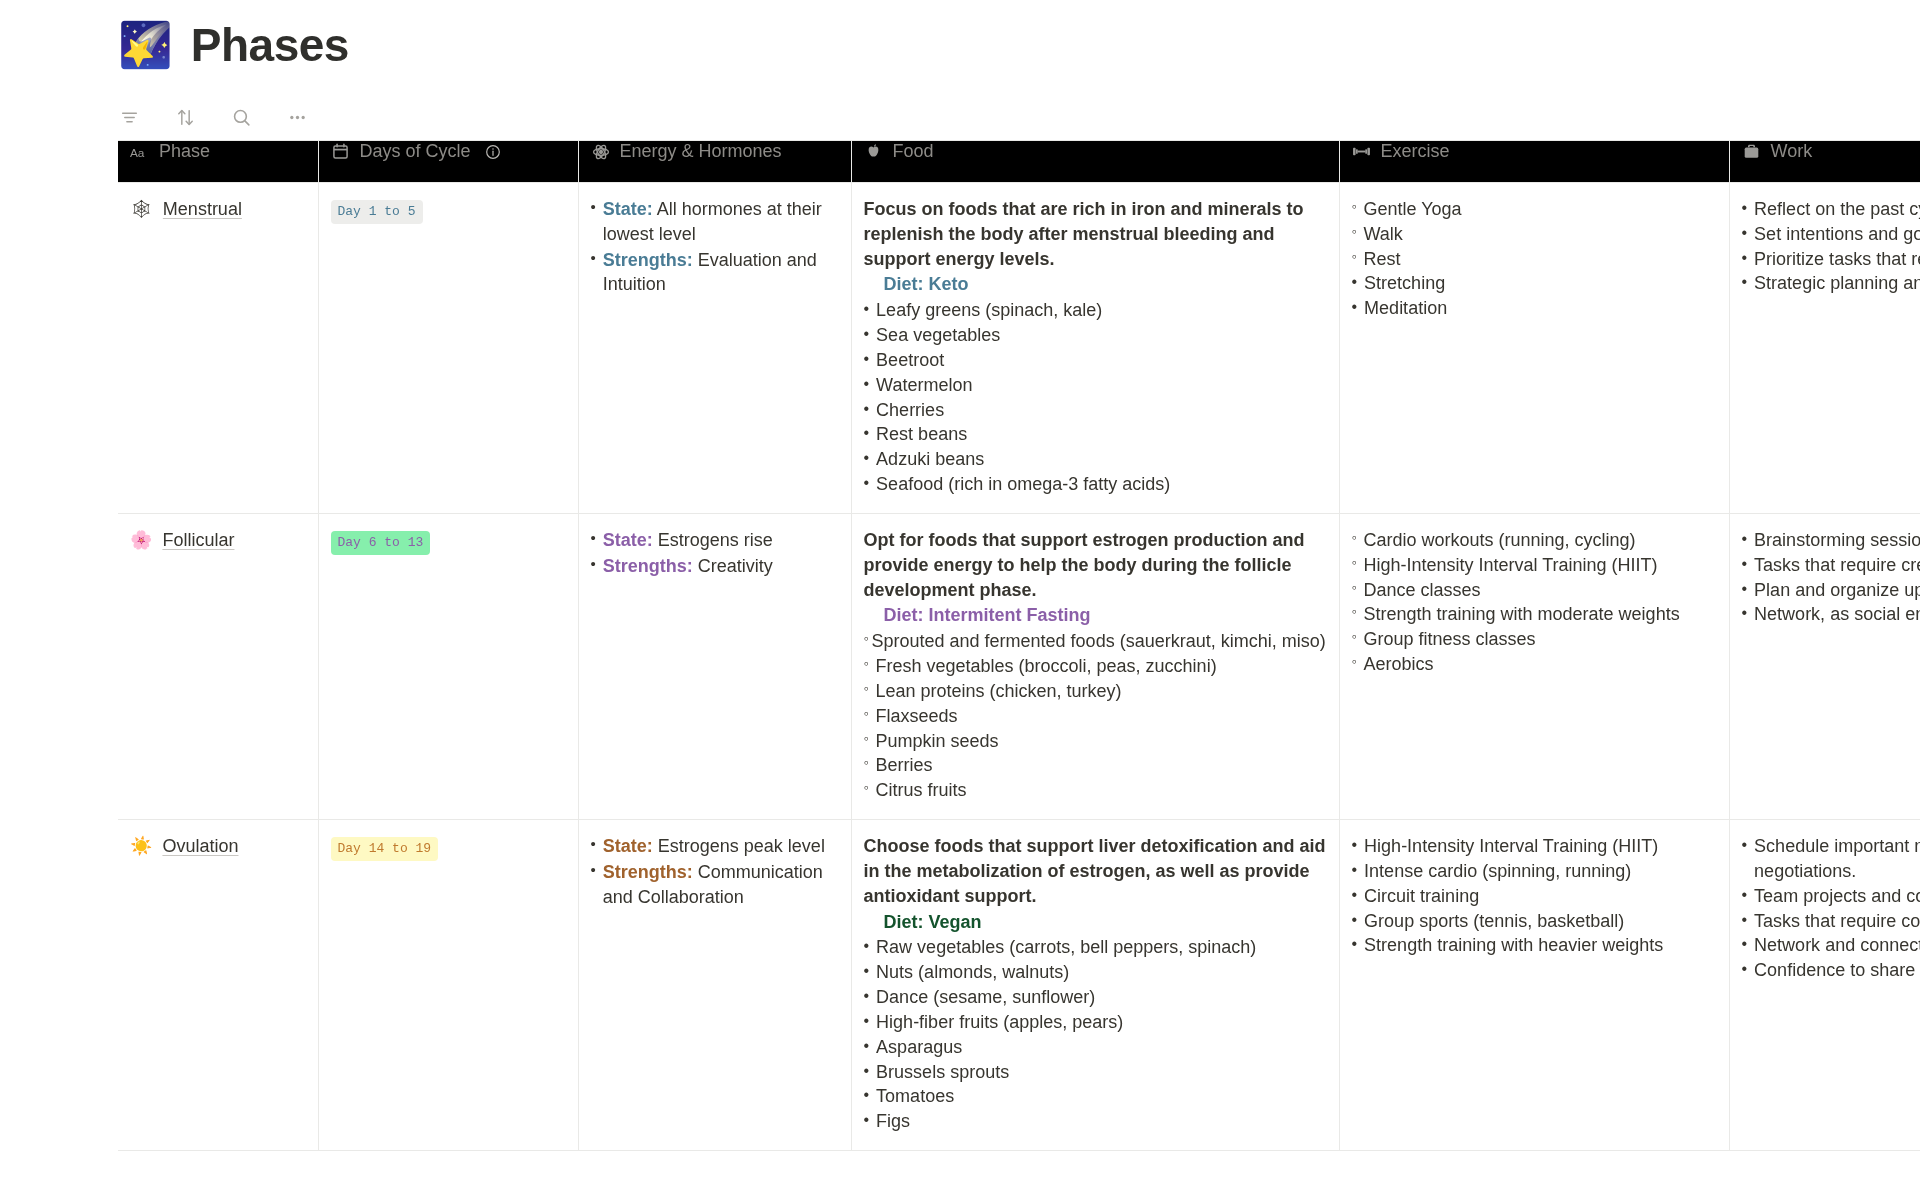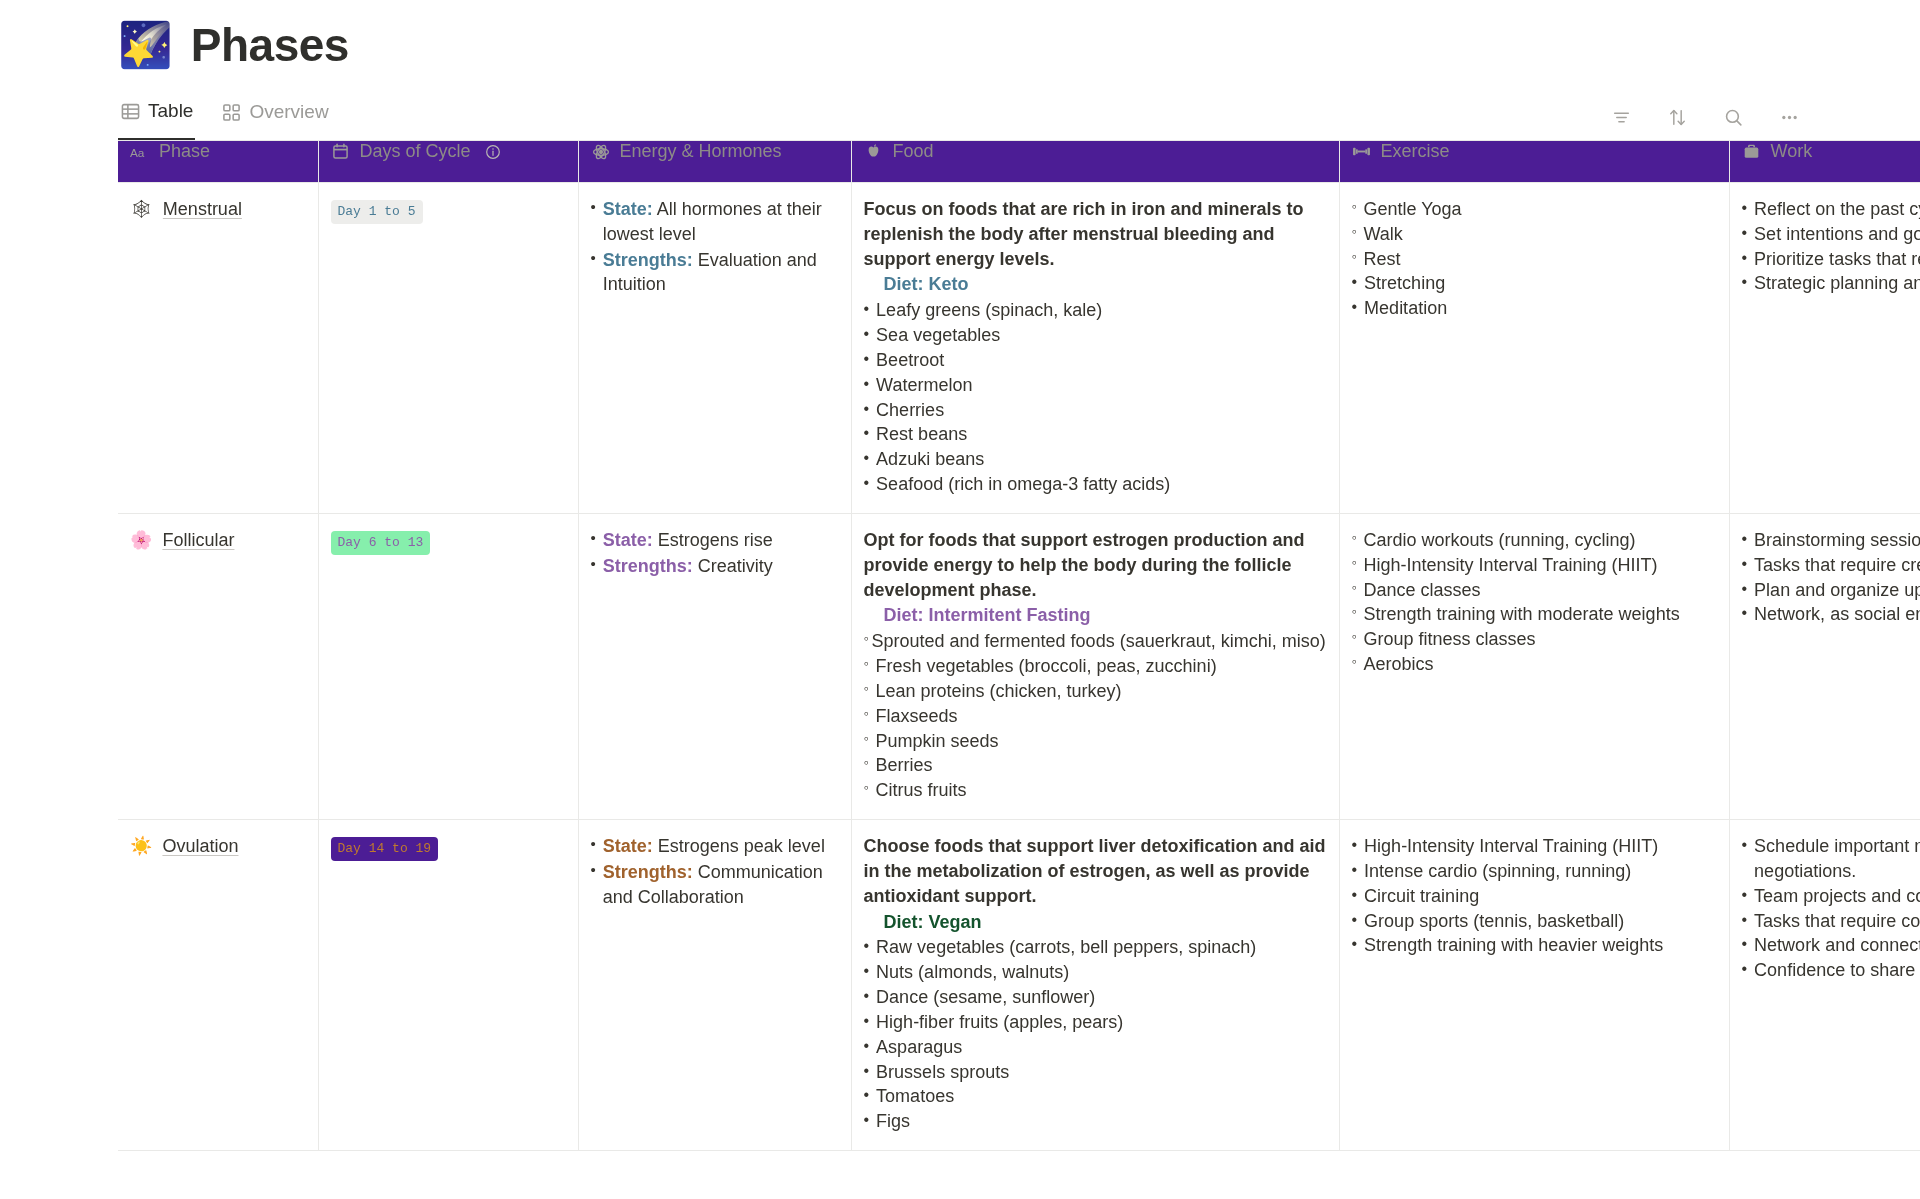--- a/index.html
+++ b/index.html
@@ -54,21 +54,21 @@
     vertical-align: top;
     text-align: left;
     font-weight: 400;
   }
   table.grid th:first-child, table.grid td:first-child { border-left: none; }
 
   th.colhead {
     height: 42px; padding: 0 12px;
     color: #8d8b87; font-size: 18px;
     vertical-align: middle;
-    background: #4c1d95;
+    background: #000000;
   }
   .colhead-inner { display: flex; align-items: center; gap: 9px; }
   .colhead-icon { width: 20px; height: 20px; display: inline-flex; align-items: center; justify-content: center; color: #9b9a97; flex: 0 0 auto; }
   .colhead-label { white-space: nowrap; }
   .info-icon { margin-left: 5px; color: #b9b7b3; display: inline-flex; }
 
   
   .c-phase { width: 200px; }
   .c-days  { width: 260px; }
   .c-energy{ width: 273px; }
@@ -119,47 +119,20 @@
 
 <div class="page">
 
   <div class="header">
     <div class="title-row">
       <span class="title-emoji">🌠</span>
       <span class="title-text">Phases</span>
     </div>
 
     <div class="tabbar">
-      <div class="tabs">
-
-        <div class="tab active">
-          <span class="colhead-icon">
-            <svg width="19" height="19" viewBox="0 0 16 16" fill="none" stroke="currentColor" stroke-width="1.3">
-              <rect x="1.2" y="2.2" width="13.6" height="11.6" rx="1.3"></rect>
-              <line x1="1.2" y1="6" x2="14.8" y2="6"></line>
-              <line x1="1.2" y1="10" x2="14.8" y2="10"></line>
-              <line x1="5.8" y1="2.2" x2="5.8" y2="13.8"></line>
-            </svg>
-          </span>
-          <span>Table</span>
-        </div>
-
-        <div class="tab">
-          <span class="colhead-icon">
-            <svg width="19" height="19" viewBox="0 0 16 16" fill="none" stroke="currentColor" stroke-width="1.3">
-              <rect x="1.6" y="1.6" width="5" height="5" rx="1"></rect>
-              <rect x="9.4" y="1.6" width="5" height="5" rx="1"></rect>
-              <rect x="1.6" y="9.4" width="5" height="5" rx="1"></rect>
-              <rect x="9.4" y="9.4" width="5" height="5" rx="1"></rect>
-            </svg>
-          </span>
-          <span>Overview</span>
-        </div>
-
-      </div>
 
       <div class="toolbar">
         <span class="tool-btn">
           <svg width="21" height="21" viewBox="0 0 20 20" fill="none" stroke="currentColor" stroke-width="1.4" stroke-linecap="round">
             <line x1="3.5" y1="6" x2="16.5" y2="6"></line>
             <line x1="5.5" y1="10" x2="14.5" y2="10"></line>
             <line x1="7.5" y1="14" x2="12.5" y2="14"></line>
           </svg>
         </span>
         <span class="tool-btn">
@@ -494,21 +467,21 @@
               </ul>
             </td>
           </tr>
           <tr>
             <td class="cell">
               <div class="phase-chip">
                 <span class="phase-emoji">☀️</span>
                 <span class="phase-name">Ovulation</span>
               </div>
             </td>
-            <td class="cell"><span class="day-badge" style="background:#4c1d95;color:#c07a2e">Day 14 to 19</span></td>
+            <td class="cell"><span class="day-badge" style="background:#fef9c3;color:#c07a2e">Day 14 to 19</span></td>
             <td class="cell">
               <ul class="dotlist">
                 <li>
                   <span class="bullet solid">•</span>
                   <span><span class="lbl" style="color:#a0622d">State:</span> Estrogens peak level</span>
                 </li>
                 <li>
                   <span class="bullet solid">•</span>
                   <span><span class="lbl" style="color:#a0622d">Strengths:</span> Communication and Collaboration</span>
                 </li>

